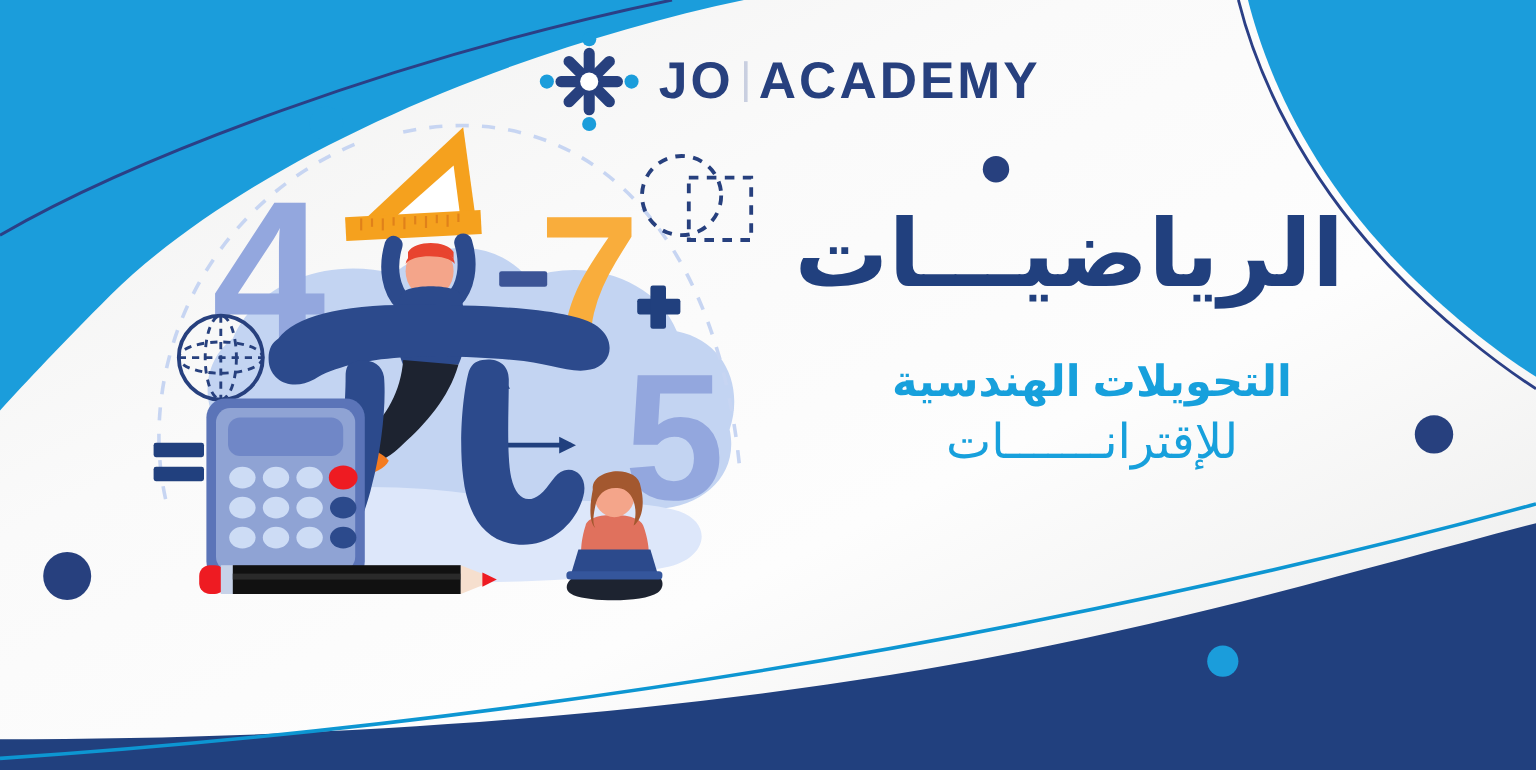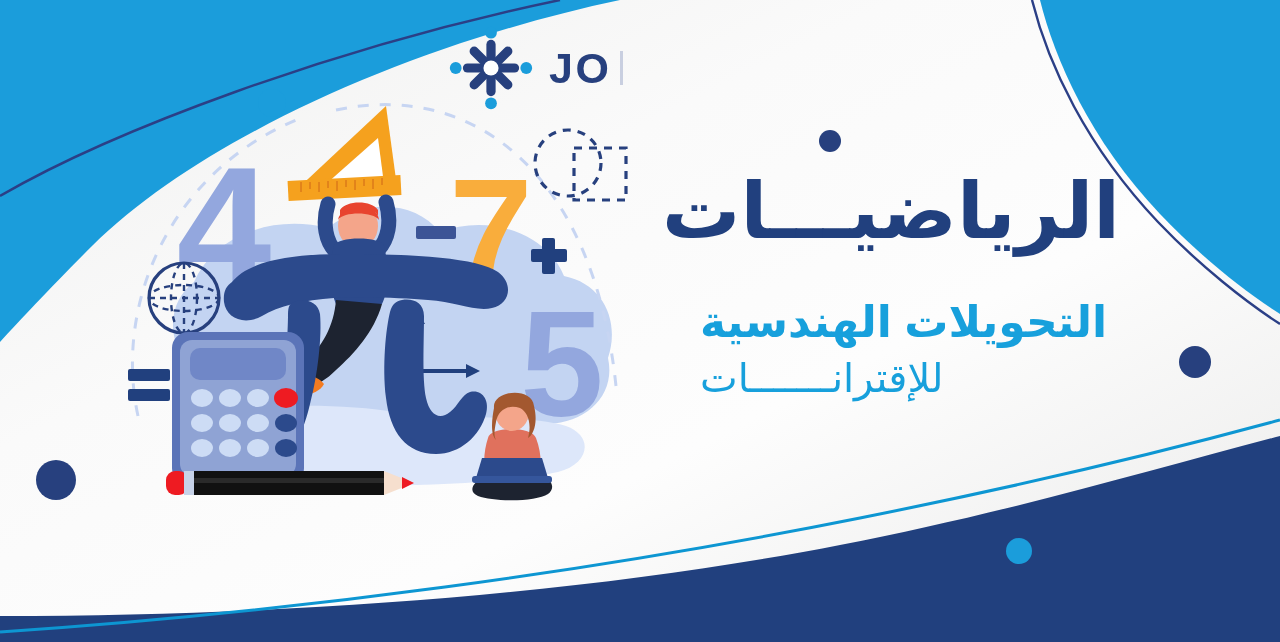--- a/index.html
+++ b/index.html
@@ -35,33 +35,33 @@
     display:inline-block;
     width:3px;height:34px;
     background:#c9cfe0;
     margin:0 9px;
   }
 
   
   .text-col{
     position:absolute;right:160px;top:170px;
     width:420px;
-    text-align:left;
+    text-align:center;
     direction:rtl;
     z-index:6;
   }
   .course-title{
     font-size:78px;font-weight:bold;
     color:#21407e;
     line-height:1.06;
     margin:0;
     white-space:nowrap;
   }
   .course-sub1{
-    font-size:44px;font-weight:bold;
+    font-size:36px;font-weight:bold;
     color:#17a0dc;
     line-height:1.15;
     margin:44px 0 0 0;
     white-space:nowrap;
   }
   .course-sub2{
     font-size:40px;font-weight:normal;
     color:#17a0dc;
     line-height:1.15;
     margin:8px 0 0 0;
@@ -121,20 +121,21 @@
       </g>
       <circle cx="50" cy="50" r="9" fill="#ffffff"></circle>
       <circle cx="50" cy="8" r="7" fill="#1b9ddb"></circle>
       <circle cx="50" cy="92" r="7" fill="#1b9ddb"></circle>
       <circle cx="8" cy="50" r="7" fill="#1b9ddb"></circle>
       <circle cx="92" cy="50" r="7" fill="#1b9ddb"></circle>
     </svg>
     <div class="logo-word">
       <span>JO</span>
       <span class="sep"></span>
+      <span>ACADEMY</span>
     </div>
   </div>
 
   <div class="illustration">
     <svg viewBox="0 0 600 430" xmlns="http://www.w3.org/2000/svg">
 
       <path d="M98,196 C118,150 176,128 232,142 C268,112 318,114 344,146
                C392,128 450,146 468,190 C508,198 524,236 512,272
                C520,308 492,336 452,338 L148,340 C104,338 78,306 86,270
                C70,244 76,212 98,196 Z" fill="#c3d4f2"></path>

